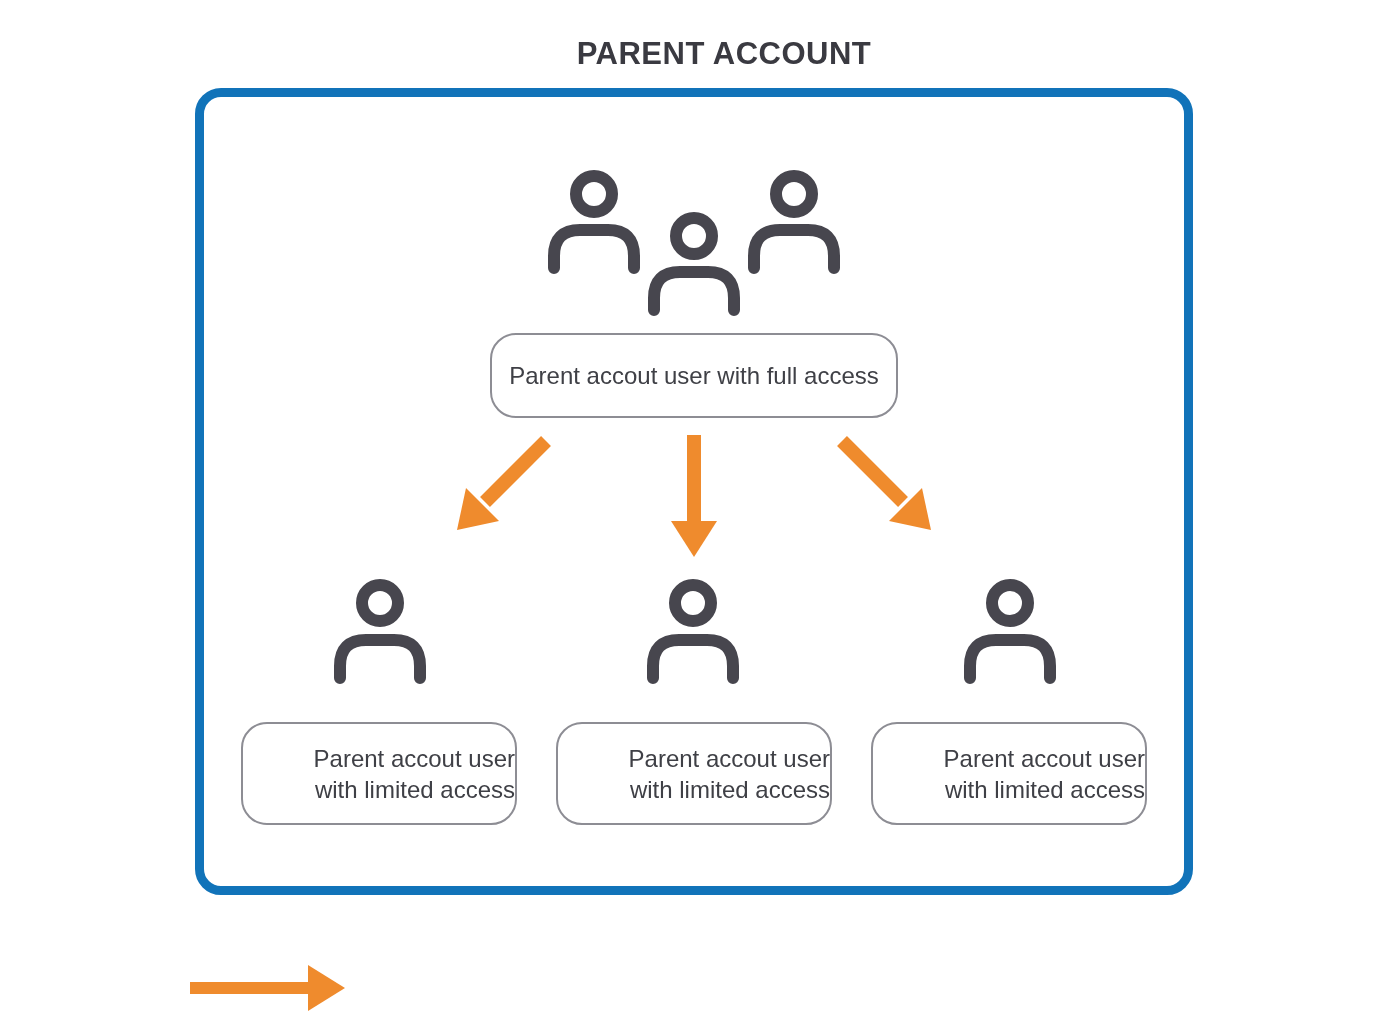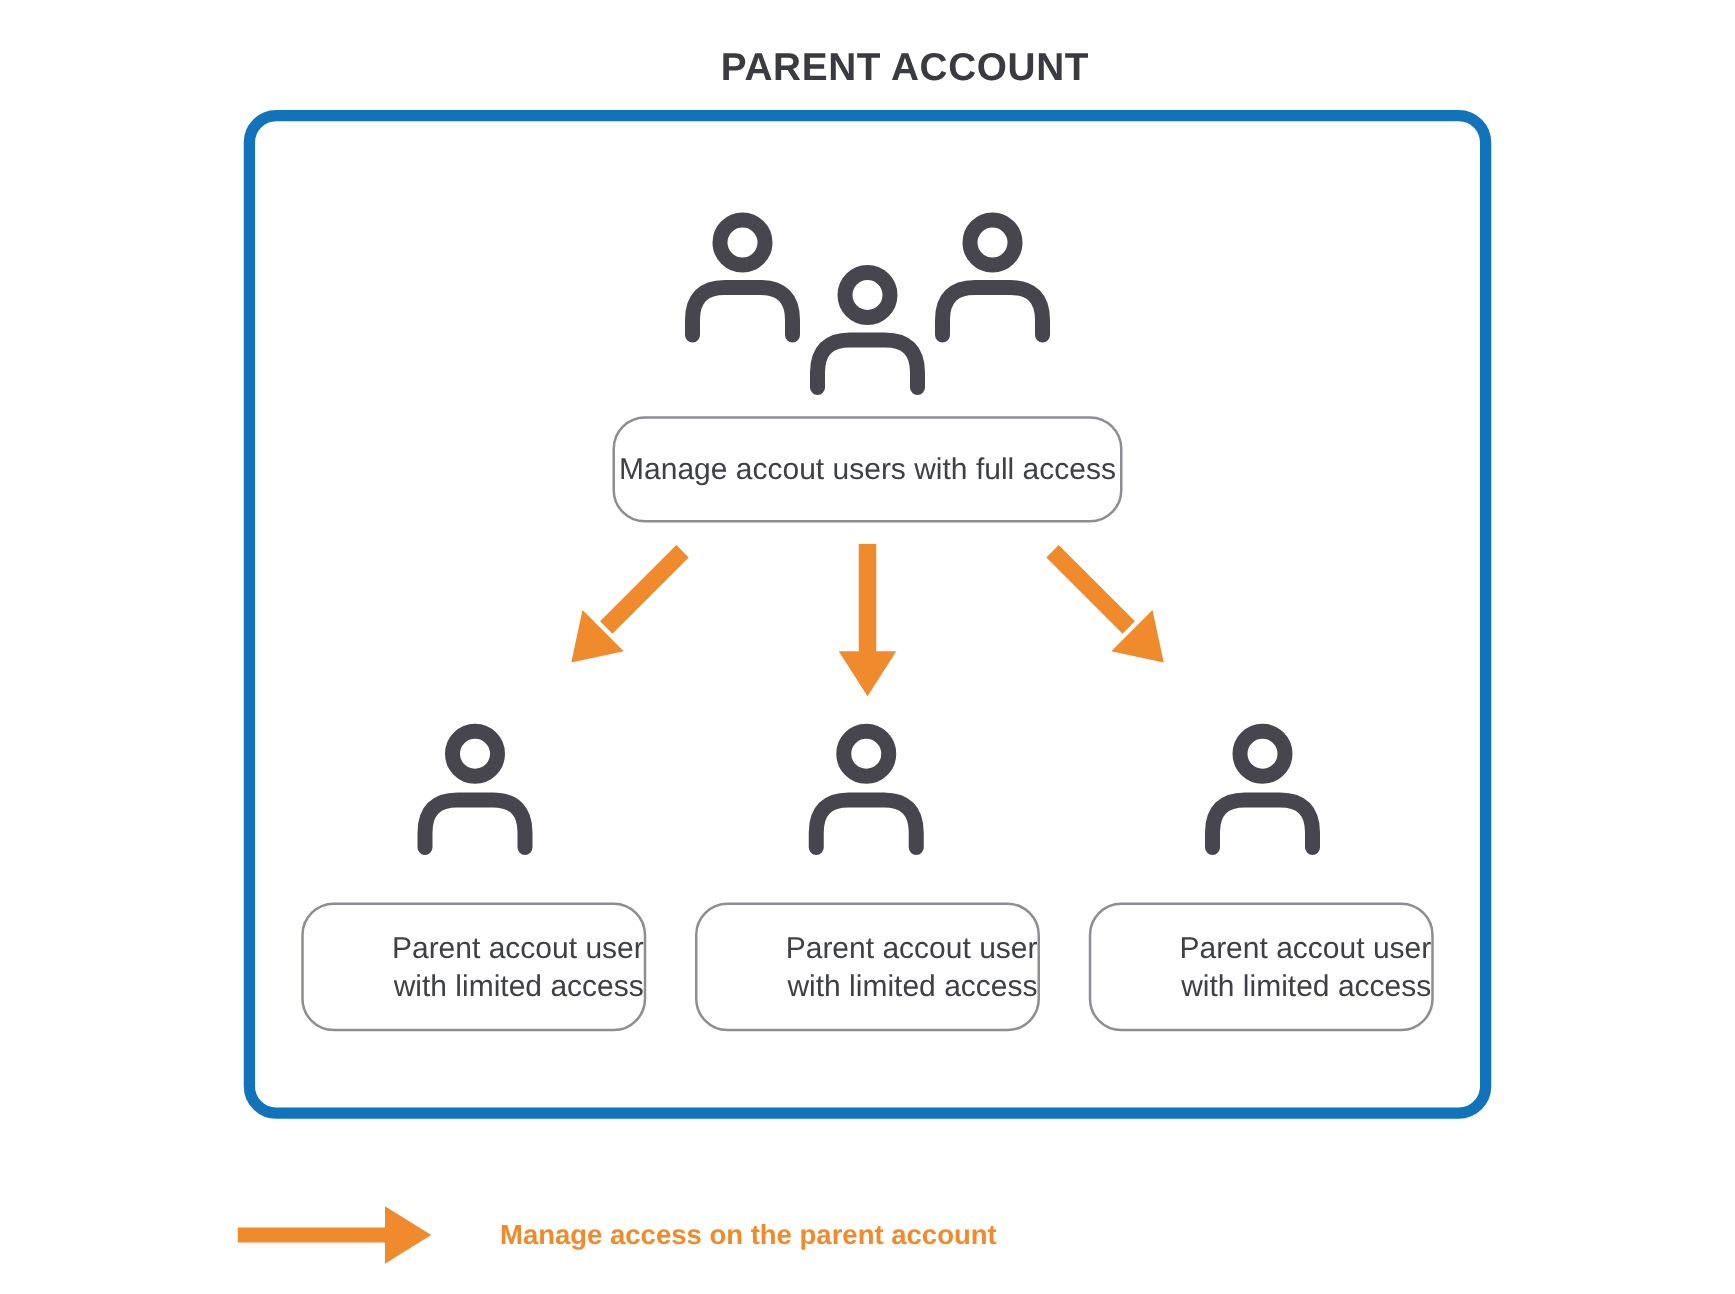--- a/index.html
+++ b/index.html
@@ -105,21 +105,21 @@
       </g>
 
       <g transform="translate(100,44)">
         <circle cx="50" cy="26" r="18" fill="#ffffff"></circle>
         <path d="M10 100 V88 Q10 62 36 62 H64 Q90 62 90 88 V100"></path>
       </g>
     </g>
   </svg>
 
   <div class="pill pill-full">
-    <span>Manage accout users with full access</span>
+    <span>Parent accout user with full access</span>
   </div>
 
   <svg class="icon" style="left:443px; top:434px;" width="120" height="120" viewBox="0 0 120 120">
     <line x1="103" y1="7" x2="42" y2="68" stroke="#ef8b2d" stroke-width="14"></line>
     <polygon points="14,96 56,87 23,54" fill="#ef8b2d"></polygon>
   </svg>
 
   <svg class="icon" style="left:664px; top:435px;" width="60" height="125" viewBox="0 0 60 125">
     <rect x="23" y="0" width="14" height="88" fill="#ef8b2d"></rect>
     <polygon points="30,122 7,86 53,86" fill="#ef8b2d"></polygon>
@@ -161,15 +161,14 @@
   </div>
   <div class="pill pill-limited p2">
     <span>Parent accout user</span>
     <span>with limited access</span>
   </div>
 
   <svg class="icon legend" style="left:190px; top:963px;" width="160" height="50" viewBox="0 0 160 50">
     <rect x="0" y="19" width="120" height="12" fill="#ef8b2d"></rect>
     <polygon points="118,2 118,48 155,25" fill="#ef8b2d"></polygon>
   </svg>
-  <div class="legend-label">Manage access on the parent account</div>
 
 </div>
 
 </body></html>

